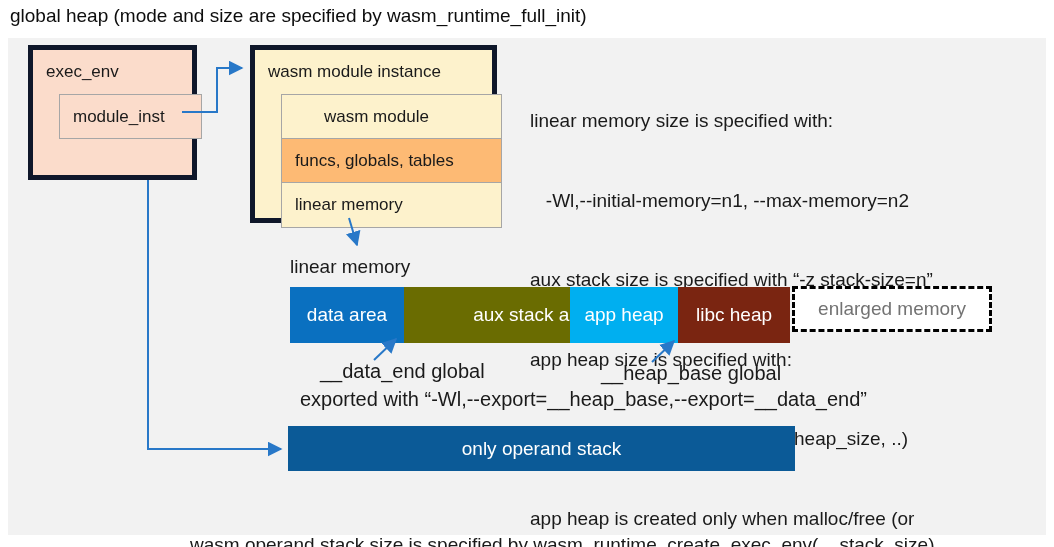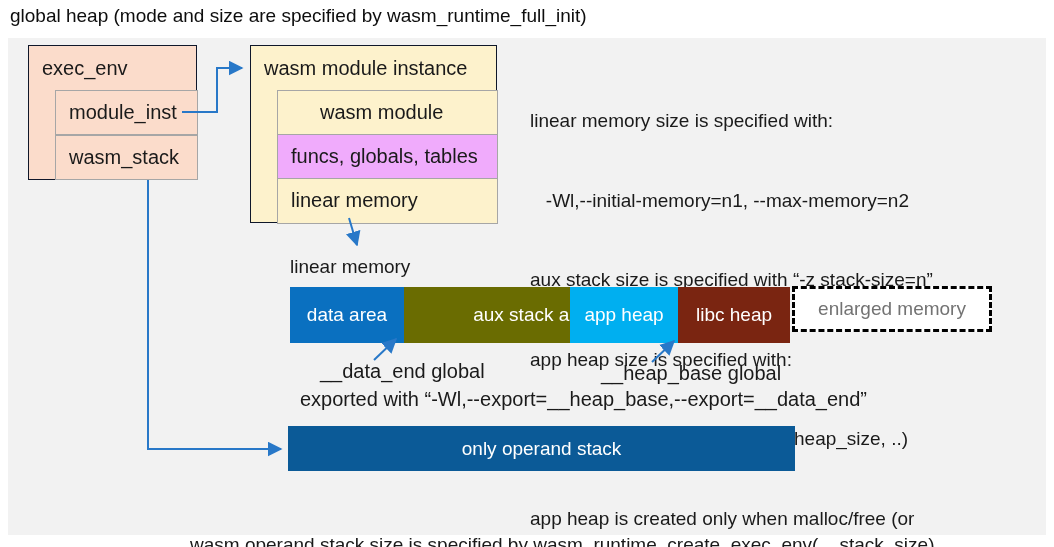--- a/index.html
+++ b/index.html
@@ -3,21 +3,21 @@
 <meta charset="utf-8">
 <style>
   html,body { margin:0; padding:0; background:#ffffff; }
   .stage {
     position:relative; width:1054px; height:547px; overflow:hidden;
     background:#ffffff; font-family:"Liberation Sans", sans-serif; color:#1a1a1a;
   }
   .title { position:absolute; left:10px; top:5px; font-size:19px; color:#0d0d0d; }
   .panel { position:absolute; left:8px; top:38px; width:1038px; height:497px; background:#f2f2f2; }
 
-  .box { position:absolute; box-sizing:border-box; border:1px solid #0f172a; font-size:20px; }
+  .box { position:absolute; box-sizing:border-box; border:5px solid #0f172a; font-size:17px; }
   .box-header { height:45px; line-height:44px; padding-left:13px; }
   .sub-row { position:absolute; box-sizing:border-box; border:1px solid #a6a6a6; line-height:43px; padding-left:13px; }
 
   .exec-box { left:28px; top:45px; width:169px; height:135px; }
   .exec-box .sub-row { left:26px; width:143px; height:45px; }
   .exec-r0 { top:44px; }
   .exec-r1 { top:89px; }
 
   .mod-box { left:250px; top:45px; width:247px; height:178px; }
   .mod-box .sub-row { left:26px; width:221px; height:45px; }
@@ -60,27 +60,26 @@
 
 <div class="stage">
 
   <div class="title">global heap (mode and size are specified by wasm_runtime_full_init)</div>
 
   <div class="panel"></div>
 
   <div class="box exec-box" style="background-color: rgb(251, 220, 203);">
     <div class="box-header">exec_env</div>
     <div class="sub-row exec-r0" style="background-color: rgb(251, 220, 203);">module_inst</div>
-    <div class="sub-row exec-r1" style="background-color: rgb(251, 220, 203);">wasm_stack</div>
   </div>
 
   <div class="box mod-box" style="background-color: rgb(253, 242, 204);">
     <div class="box-header">wasm module instance</div>
     <div class="sub-row mod-r0" style="background-color: rgb(253, 242, 204); padding-left: 42px;">wasm module</div>
-    <div class="sub-row mod-r1" style="background-color: #f0abfc;">funcs, globals, tables</div>
+    <div class="sub-row mod-r1" style="background-color: #fdba74;">funcs, globals, tables</div>
     <div class="sub-row mod-r2" style="background-color: rgb(253, 242, 204);">linear memory</div>
   </div>
 
   <div class="notes">
     <div>linear memory size is specified with:</div>
     <div>   -Wl,--initial-memory=n1, --max-memory=n2</div>
     <div>aux stack size is specified with “-z stack-size=n”</div>
     <div>app heap size is specified with:</div>
     <div>   wasm_runtime_instantiate(.., heap_size, ..)</div>
     <div>app heap is created only when malloc/free (or</div>

